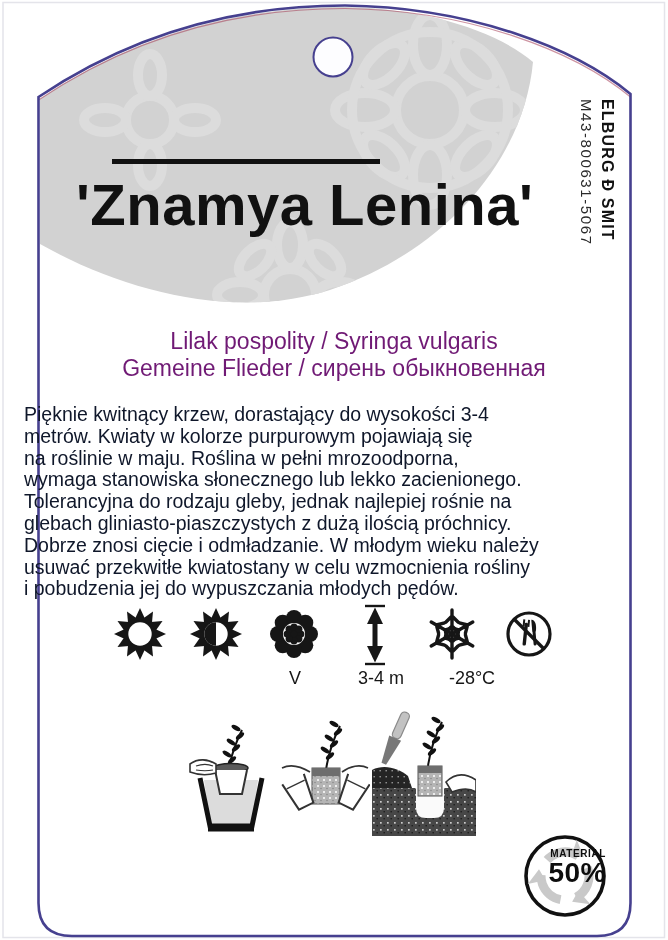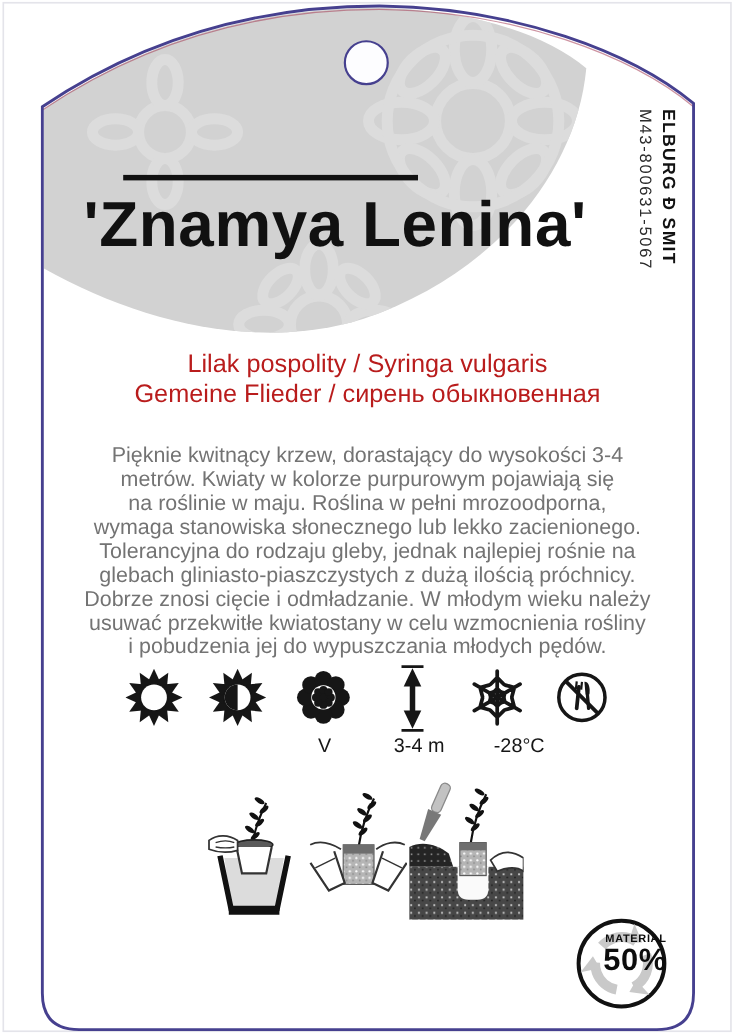--- a/index.html
+++ b/index.html
@@ -6,24 +6,24 @@
   .page{position:relative;width:668px;height:940px;background:#ffffff;overflow:hidden;
         font-family:"Liberation Sans","DejaVu Sans",sans-serif;color:#1b1b1b;}
   .abs{position:absolute;}
   svg{display:block;}
   .botanical{left:79px;top:103px;font-size:41px;font-weight:normal;letter-spacing:.5px;white-space:nowrap;color:#161616;}
   .rule{left:112px;top:159px;width:268px;height:5px;background:#111;}
   .cultivar{left:65px;top:171px;font-size:58px;font-weight:bold;letter-spacing:.5px;white-space:nowrap;color:#111;margin-left:11px;}
   .vert{transform:rotate(90deg);transform-origin:left top;white-space:nowrap;}
   .producer{left:616px;top:99px;font-size:16px;font-weight:bold;letter-spacing:1.2px;color:#121212;}
   .itemcode{left:595px;top:99px;font-size:15px;letter-spacing:1.6px;color:#2a2a2a;}
-  .common{left:24px;top:317px;width:620px;text-align:center;font-size:23px;line-height:27px;
-          white-space:pre-line;color:#b91c1c;}
-  .desc{left:24px;top:404px;width:620px;text-align:center;font-size:19.5px;line-height:21.8px;
-        white-space:pre-line;color:#737373;}
+  .common{left:24px;top:328px;width:620px;text-align:center;font-size:23px;line-height:27px;
+          white-space:pre-line;color:#701a75;}
+  .desc{left:24px;top:404px;width:620px;text-align:left;font-size:19.5px;line-height:21.8px;
+        white-space:pre-line;color:#0f172a;}
   .iconlabel{top:668px;text-align:center;font-size:18px;color:#161616;white-space:nowrap;}
   .badge-text{left:524px;width:82px;text-align:right;color:#0d0d0d;}
   .bt1{top:848px;font-size:10px;font-weight:bold;letter-spacing:.6px;}
   .bt2{top:857px;font-size:28px;font-weight:bold;letter-spacing:.5px;}
   .bt3{top:940px;font-size:10px;font-weight:bold;letter-spacing:.6px;text-decoration:underline;}
 </style>
 </head>
 <body>
 
 <div class="page">

